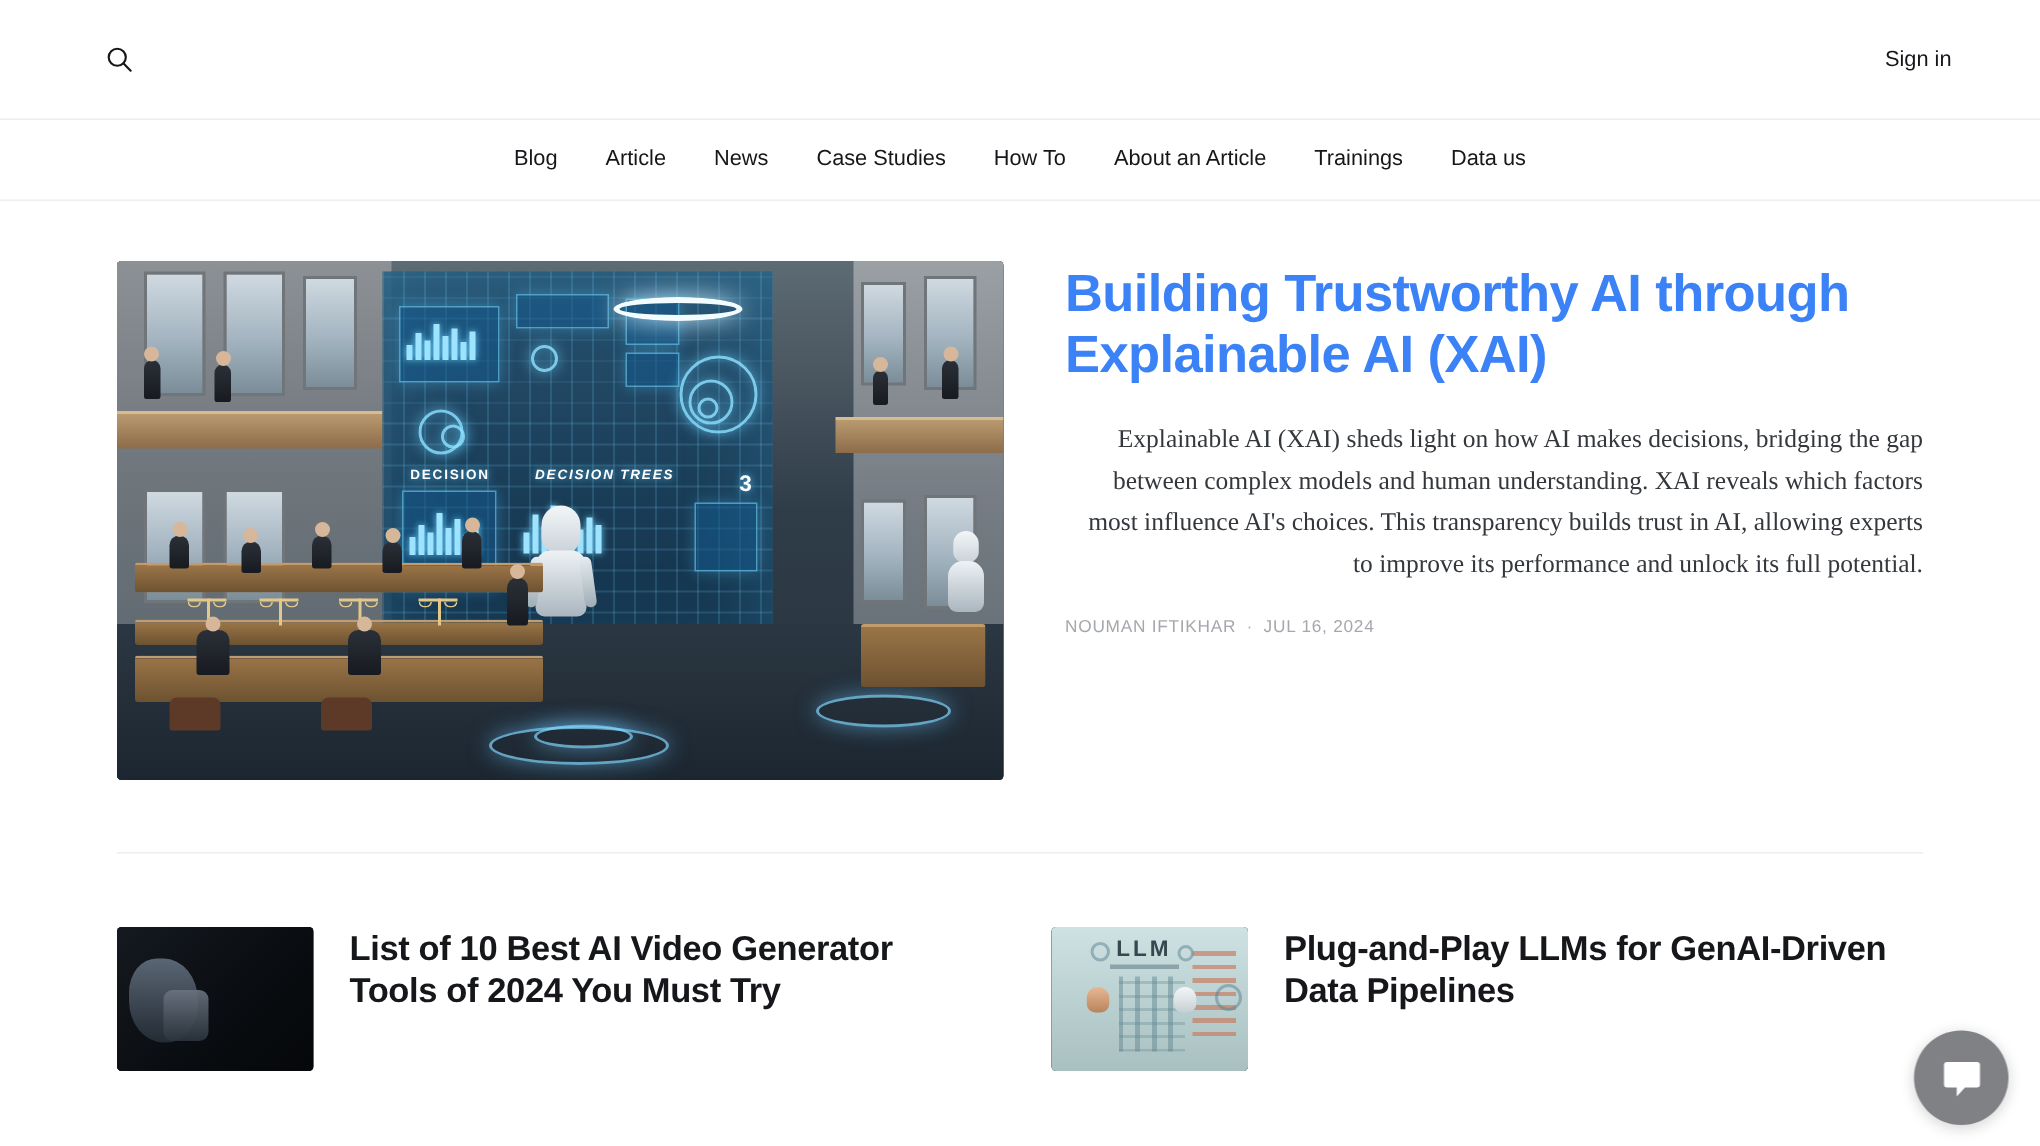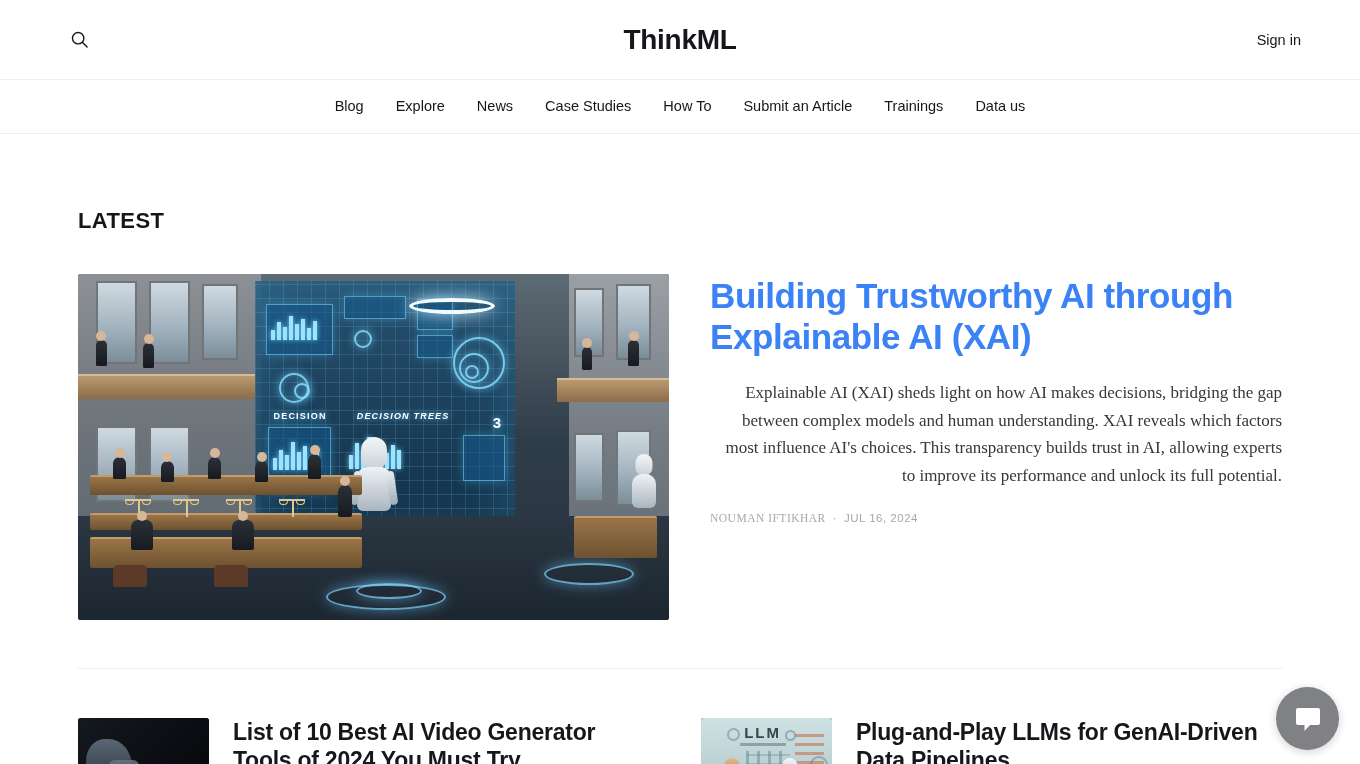--- a/index.html
+++ b/index.html
@@ -163,21 +163,21 @@
   .post-meta {
     margin-top: 23px;
     font-size: 11.5px;
     letter-spacing: 0.5px;
     color: #a4a8ad;
     text-transform: uppercase;
     display: flex;
     align-items: center;
     gap: 7px;
   }
-  .meta-author { color: #a4a8ad; text-decoration: none; font-family: Liberation Serif, serif; }
+  .meta-author { color: #a4a8ad; text-decoration: none; }
   .meta-dot { font-size: 11px; line-height: 1; }
 
   
   .divider {
     border: none;
     border-top: 1px solid #eceef0;
     margin-top: 48px;
   }
 
   
@@ -429,43 +429,39 @@
 
   <button class="search-btn">
     <span>
       <svg width="19" height="19" viewBox="0 0 20 20" fill="none">
         <circle cx="8.6" cy="8.6" r="6" stroke="#15171a" stroke-width="1.5"></circle>
         <line x1="13.2" y1="13.2" x2="18" y2="18" stroke="#15171a" stroke-width="1.5" stroke-linecap="round"></line>
       </svg>
     </span>
   </button>
 
-  <div class="brand">
-    <a href="#">ThinkML</a>
-  </div>
 
   <div class="header-right">
     <a href="#" class="signin-link">Sign in</a>
   </div>
 </header>
 
 <nav class="nav-bar">
   <a href="#" class="nav-item">Blog</a>
-  <a href="#" class="nav-item">Explore</a>
+  <a href="#" class="nav-item">Article</a>
   <a href="#" class="nav-item">News</a>
   <a href="#" class="nav-item">Case Studies</a>
   <a href="#" class="nav-item">How To</a>
-  <a href="#" class="nav-item">Submit an Article</a>
+  <a href="#" class="nav-item">About an Article</a>
   <a href="#" class="nav-item">Trainings</a>
   <a href="#" class="nav-item">Data us</a>
 </nav>
 
 <main class="content">
 
-  <h2 class="section-title">LATEST</h2>
 
   <article class="featured">
 
     <a href="#" class="featured-thumb">
       <div class="art">
         <div class="court-bg"></div>
 
         <div class="court-wall-l"></div>
         <div class="window" style="left:3%;  top:2%;  width:7%;  height:24%;"></div>
         <div class="window" style="left:12%; top:2%;  width:7%;  height:24%;"></div>

